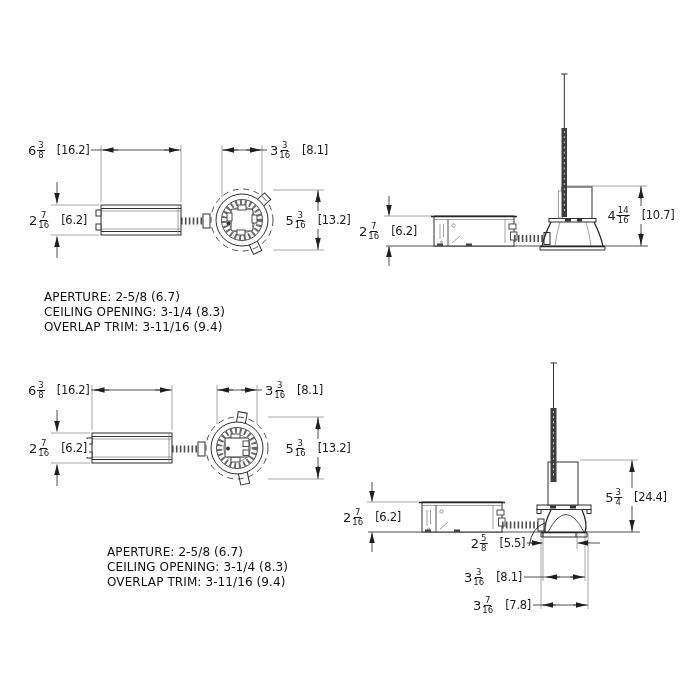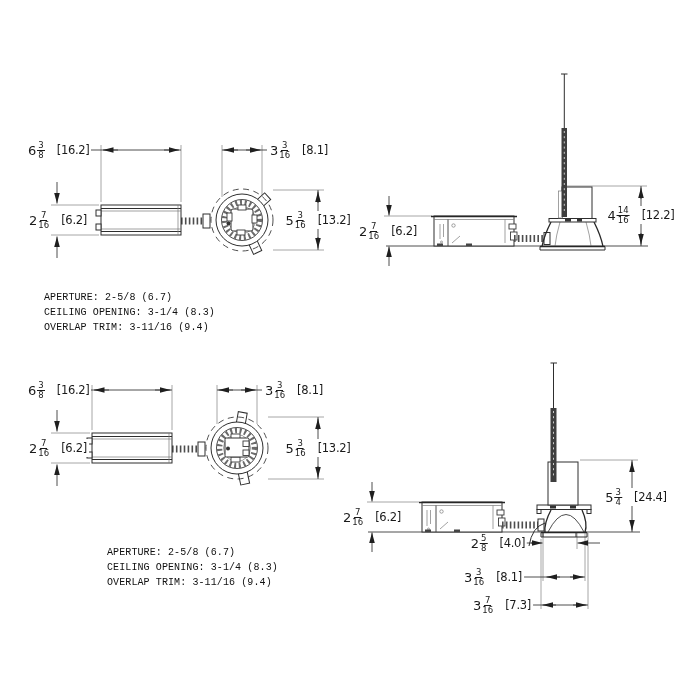--- a/index.html
+++ b/index.html
@@ -19,21 +19,21 @@
   .springdash{stroke:#c8c8c8;stroke-width:1;stroke-dasharray:2 3.2;fill:none;}
   .dim{position:absolute;display:flex;align-items:center;background:#fff;padding:0 2px;
        color:#1a1a1a;white-space:nowrap;z-index:3;}
   .cc{transform:translate(-50%,-50%);}
   .lc{transform:translateY(-50%);}
   .dw{font-size:13px;}
   .df{display:inline-flex;flex-direction:column;align-items:center;line-height:1;margin-left:1px;}
   .dn{font-size:8.5px;border-bottom:1px solid #1a1a1a;padding:0 1px;}
   .dd{font-size:8.5px;}
   .dm{font-size:11.5px;margin-left:12px;letter-spacing:-0.3px;}
-  .notes{position:absolute;font-size:10px;line-height:15px;color:#101010;z-index:3;letter-spacing:0.1px;font-family:Liberation Mono, monospace;}
+  .notes{position:absolute;font-size:12px;line-height:15px;color:#101010;z-index:3;letter-spacing:0.1px;}
 </style>
 </head>
 <body>
 
 <div id="stage">
 
 <svg width="700" height="700" viewBox="0 0 700 700">
   <defs>
     <marker id="ah" markerWidth="11" markerHeight="7" refX="10.5" refY="3.5" orient="auto" markerUnits="userSpaceOnUse">
       <path d="M10.5,3.5 L0,0.7 L0,6.3 Z" fill="#1f1f1f"></path>
@@ -333,21 +333,21 @@
         <span class="dd">16</span>
       </span>
   <span class="dm">[6.2]</span>
 </div>
 <div class="dim cc" style="left:641px;top:215px">
   <span class="dw">4</span>
   <span class="df">
         <span class="dn">14</span>
         <span class="dd">16</span>
       </span>
-  <span class="dm">[12.2]</span>
+  <span class="dm">[10.7]</span>
 </div>
 <div class="dim lc" style="left:26px;top:390px">
   <span class="dw">6</span>
   <span class="df">
         <span class="dn">3</span>
         <span class="dd">8</span>
       </span>
   <span class="dm">[16.2]</span>
 </div>
 <div class="dim lc" style="left:263px;top:390px">
@@ -389,37 +389,37 @@
         <span class="dd">4</span>
       </span>
   <span class="dm">[24.4]</span>
 </div>
 <div class="dim cc" style="left:498px;top:543px">
   <span class="dw">2</span>
   <span class="df">
         <span class="dn">5</span>
         <span class="dd">8</span>
       </span>
-  <span class="dm">[4.0]</span>
+  <span class="dm">[5.5]</span>
 </div>
 <div class="dim cc" style="left:493px;top:577px">
   <span class="dw">3</span>
   <span class="df">
         <span class="dn">3</span>
         <span class="dd">16</span>
       </span>
   <span class="dm">[8.1]</span>
 </div>
 <div class="dim cc" style="left:502px;top:605px">
   <span class="dw">3</span>
   <span class="df">
         <span class="dn">7</span>
         <span class="dd">16</span>
       </span>
-  <span class="dm">[7.3]</span>
+  <span class="dm">[7.8]</span>
 </div>
 
 <div class="notes" style="left:44px;top:290px">
   <div>APERTURE: 2-5/8 (6.7)</div>
   <div>CEILING OPENING: 3-1/4 (8.3)</div>
   <div>OVERLAP TRIM: 3-11/16 (9.4)</div>
 </div>
 <div class="notes" style="left:107px;top:545px">
   <div>APERTURE: 2-5/8 (6.7)</div>
   <div>CEILING OPENING: 3-1/4 (8.3)</div>

